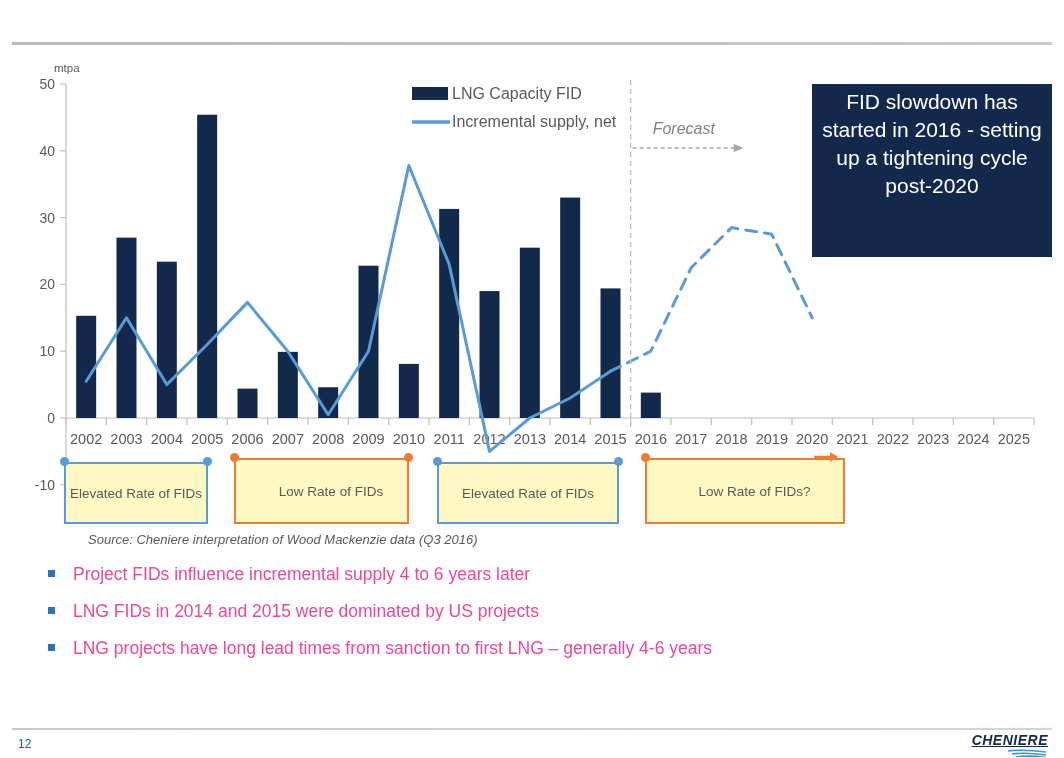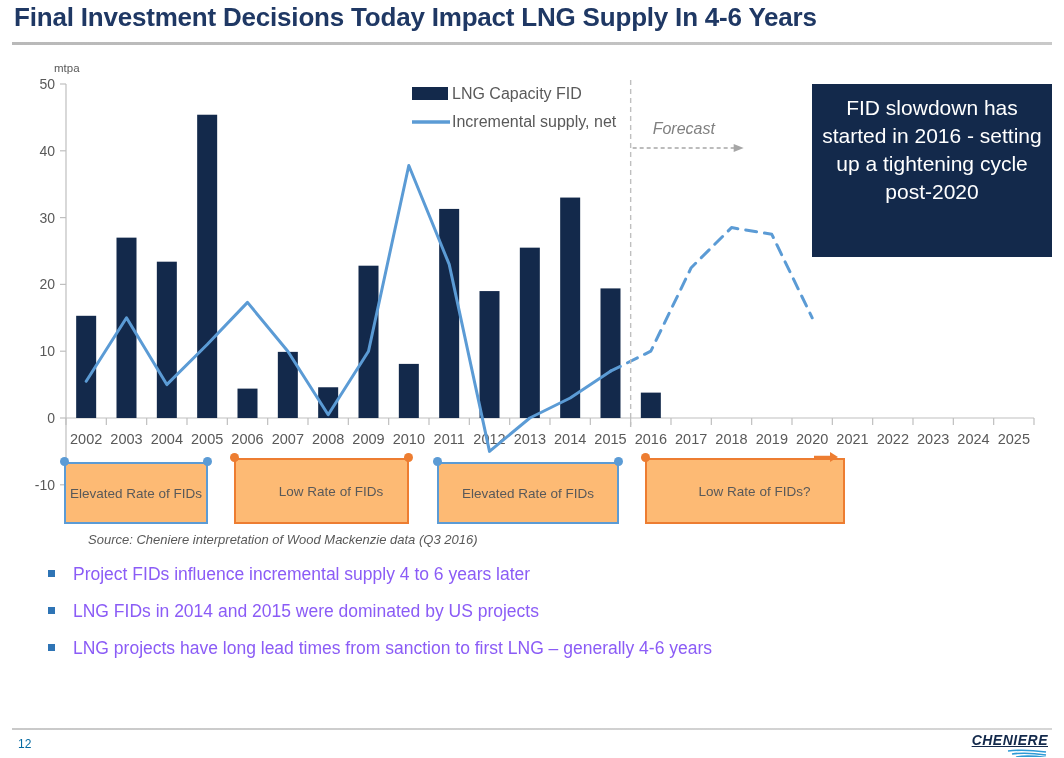--- a/index.html
+++ b/index.html
@@ -29,29 +29,29 @@
   #chart-area{
     position:absolute;left:12px;top:58px;width:1040px;height:490px;
   }
   #chart-svg{position:absolute;left:0;top:0;}
 
   
   #callout-box{
     position:absolute;left:812px;top:84px;width:240px;height:173px;
     background:#13294b;color:#ffffff;
     font-size:21px;line-height:28px;text-align:center;
-    padding:10px 8px 0 8px;box-sizing:border-box;
+    padding:4px 8px 0 8px;box-sizing:border-box;
   }
 
   
   .ann-box{
     position:absolute;box-sizing:border-box;
     display:flex;align-items:center;justify-content:center;
     text-align:center;font-size:13.5px;color:#595959;line-height:17px;
-    background:#fdba74;
+    background:#fef9c3;
   }
   .ann-blue{border:2.5px solid #5b9bd5;}
   .ann-orange{border:2.5px solid #ed7d31;padding-left:19px;}
   .ann-dot{
     position:absolute;width:9px;height:9px;border-radius:50%;
   }
   .dot-blue{background:#5b9bd5;}
   .dot-orange{background:#ed7d31;}
 
   
@@ -65,21 +65,21 @@
     position:absolute;left:48px;top:562px;width:990px;
   }
   .bullet-row{
     display:flex;align-items:flex-start;margin-bottom:12px;
   }
   .bullet-marker{
     width:7px;height:7px;background:#2e74b5;flex:0 0 7px;
     margin-top:8px;margin-right:18px;
   }
   .bullet-text{
-    font-size:17.5px;color:#8b5cf6;line-height:25px;text-align:right;
+    font-size:17.5px;color:#ec4899;line-height:25px;text-align:right;
   }
 
   
   #footer-rule{
     position:absolute;left:12px;top:728px;width:1040px;height:2px;
     background:linear-gradient(to right,#c9c9c9,#d6d6d6);
   }
   #page-number{
     position:absolute;left:18px;top:737px;font-size:12px;color:#0369a1;
   }
@@ -89,21 +89,20 @@
   #brand-name{
     position:absolute;right:16px;top:732px;
     font-size:14px;font-weight:700;font-style:italic;
     color:#13294b;letter-spacing:0.5px;text-decoration:underline;
   }
 </style>
 </head>
 <body>
 
 <div id="title-bar">
-  <div id="page-title">Final Investment Decisions Today Impact LNG Supply In 4-6 Years</div>
   <div id="title-rule"></div>
 </div>
 
 <div id="chart-area">
   <svg id="chart-svg" width="1040" height="490">
       <line x1="54" y1="26" x2="54" y2="426.8" stroke="#bfbfbf" stroke-width="1.2"></line>
       <line x1="48" y1="426.8" x2="54" y2="426.8" stroke="#bfbfbf" stroke-width="1.2"></line>
       <text x="43" y="431.8" text-anchor="end" font-size="14" fill="#595959" font-family="&quot;Liberation Sans&quot;, sans-serif">-10</text>
       <line x1="48" y1="360" x2="54" y2="360" stroke="#bfbfbf" stroke-width="1.2"></line>
       <text x="43" y="365" text-anchor="end" font-size="14" fill="#595959" font-family="&quot;Liberation Sans&quot;, sans-serif">0</text>

